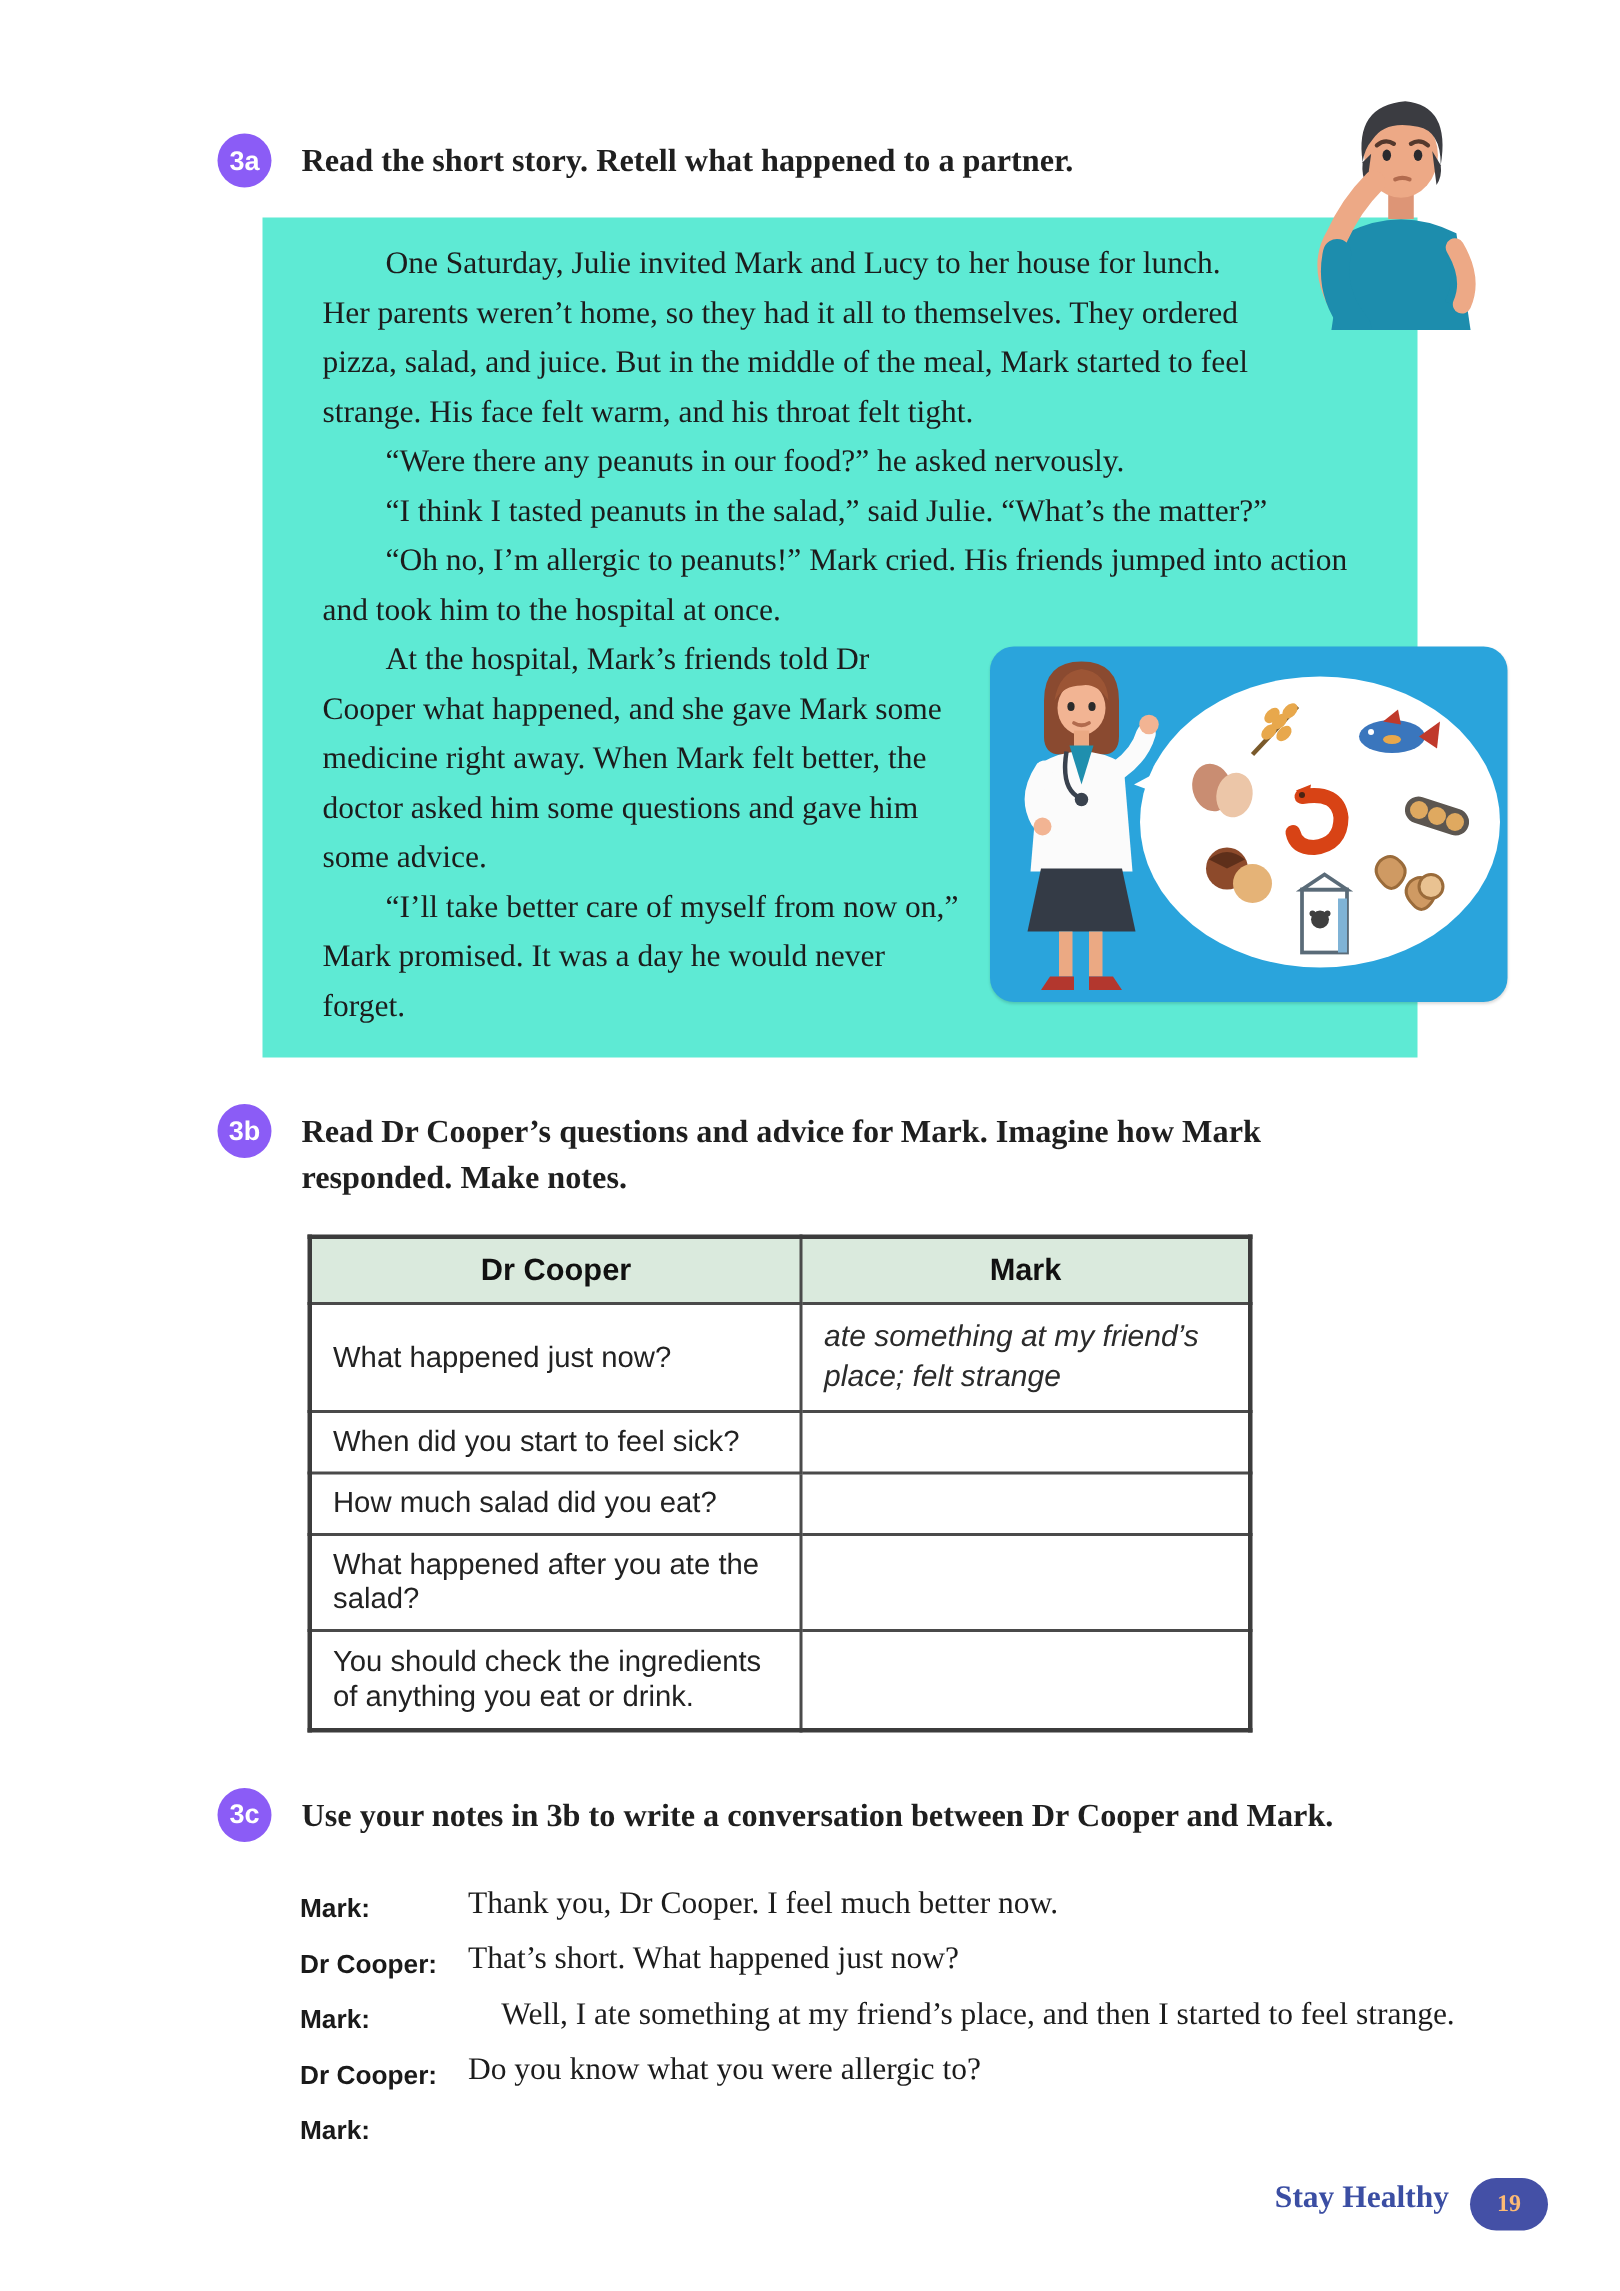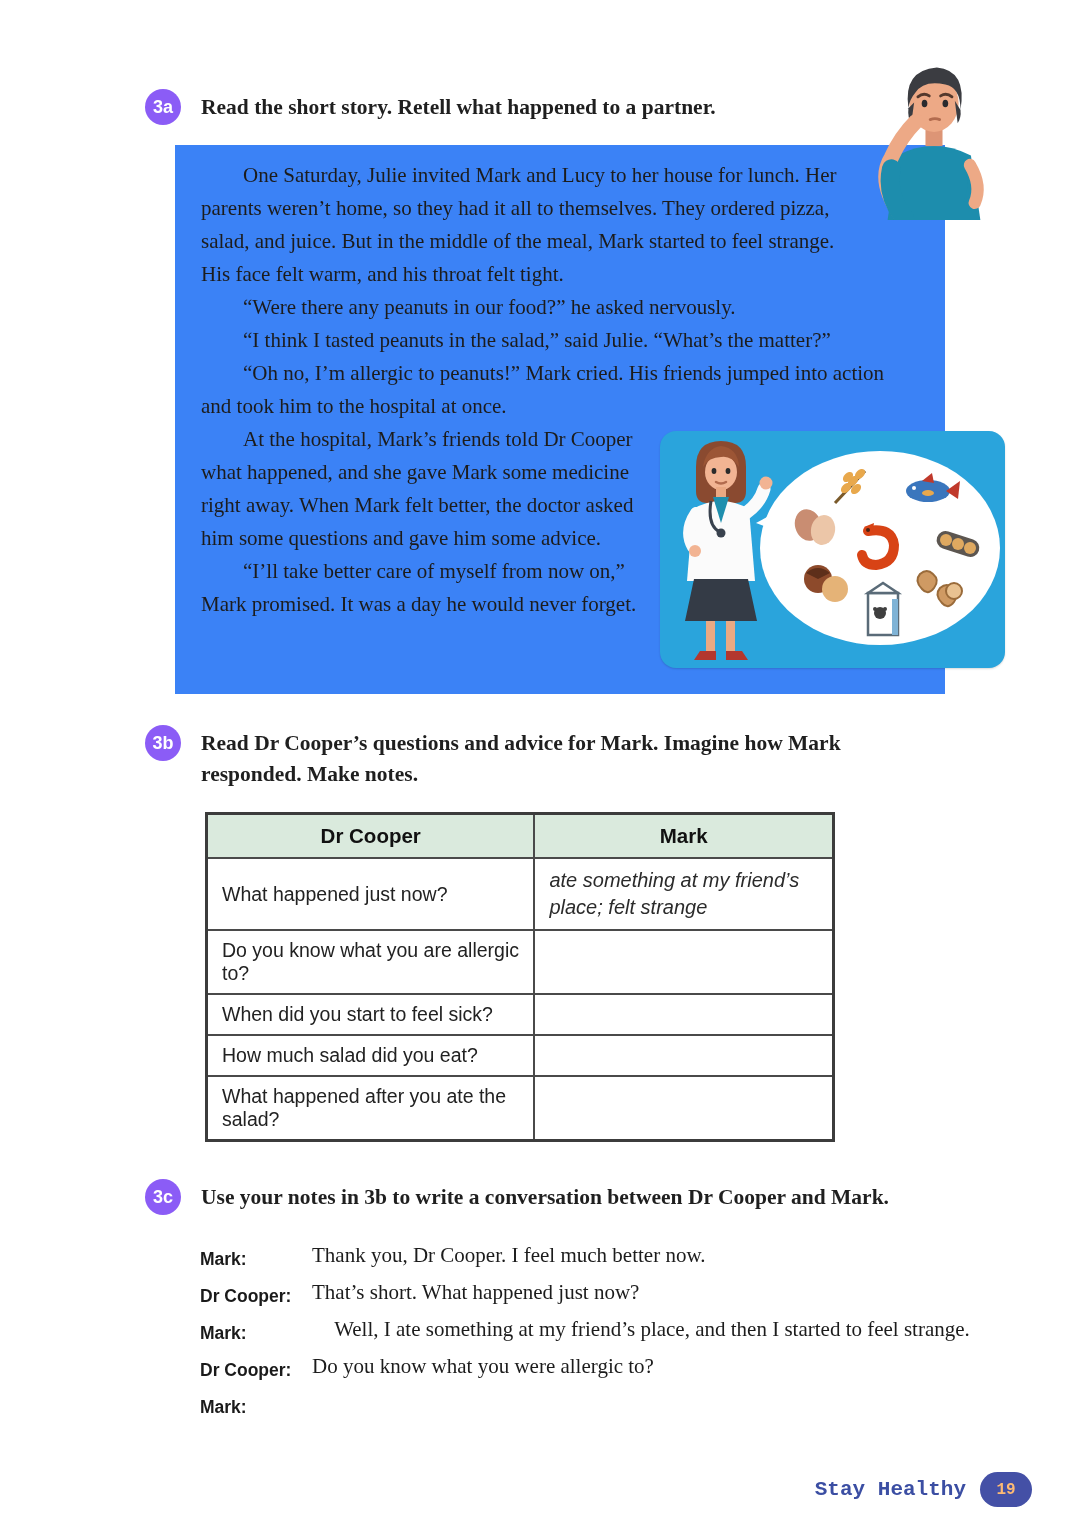--- a/index.html
+++ b/index.html
@@ -41,22 +41,22 @@
     color: #1f1f1f;
     max-width: 770px;
     padding-top: 4px;
   }
 
   
   #section-a { margin-top: 88px; }
   .story {
     margin: 20px 0 0 175px;
     width: 770px;
-    background: #3b82f6;
-    padding: 14px 30px 18px 26px;
+    background: #5eead4;
+    padding: 14px 30px 18px 40px;
     font-size: 21px;
     line-height: 33px;
   }
   .story::after { content: ""; display: block; clear: both; }
   .story p { text-indent: 42px; }
   .boy-illo {
     float: right;
     width: 142px; height: 168px;
     margin: -100px -90px 6px 14px;
   }
@@ -118,23 +118,22 @@
     font-weight: bold;
     color: #1a1a1a;
     padding-top: 4px;
   }
   .conv-text { flex: 1 1 auto; max-width: 690px; }
 
   
   .footer {
     position: absolute;
     right: 48px; top: 1452px;
-    display: flex; align-items: center; gap: 14px;
-    font-family: Liberation Mono, monospace;
-    margin-top: 20px;
+    display: flex; gap: 14px;
+    font-family: Liberation Serif, serif;
   }
   .footer-label { color: #3b4ea3; font-weight: bold; font-size: 21px; }
   .page-badge {
     width: 52px; height: 35px;
     background: #4450a6;
     border-radius: 18px;
     color: #fdba74; font-size: 16px; font-weight: bold;
     display: flex; align-items: center; justify-content: center;
   }
 </style>
@@ -269,35 +268,35 @@
         <th>Dr Cooper</th>
         <th>Mark</th>
       </tr>
     </thead>
     <tbody>
       <tr class="row-tall">
         <td class="q">What happened just now?</td>
         <td class="a">ate something at my friend’s place; felt strange</td>
       </tr>
       <tr class="row-std">
-        <td class="q">Do you know what you are allergic to?</td>
-        <td class="a"></td>
-      </tr>
-      <tr class="row-std">
         <td class="q">When did you start to feel sick?</td>
         <td class="a"></td>
       </tr>
       <tr class="row-std">
         <td class="q">How much salad did you eat?</td>
         <td class="a"></td>
       </tr>
       <tr class="row-std">
         <td class="q">What happened after you ate the salad?</td>
         <td class="a"></td>
       </tr>
+      <tr class="row-tall">
+        <td class="q">You should check the ingredients of anything you eat or drink.</td>
+        <td class="a"></td>
+      </tr>
     </tbody>
   </table>
 
   <div id="section-c" class="section-head">
     <div class="badge">3c</div>
     <div class="instruction">Use your notes in 3b to write a conversation between Dr Cooper and Mark.</div>
   </div>
 
   <div class="conversation">
     <div class="conv-line">

